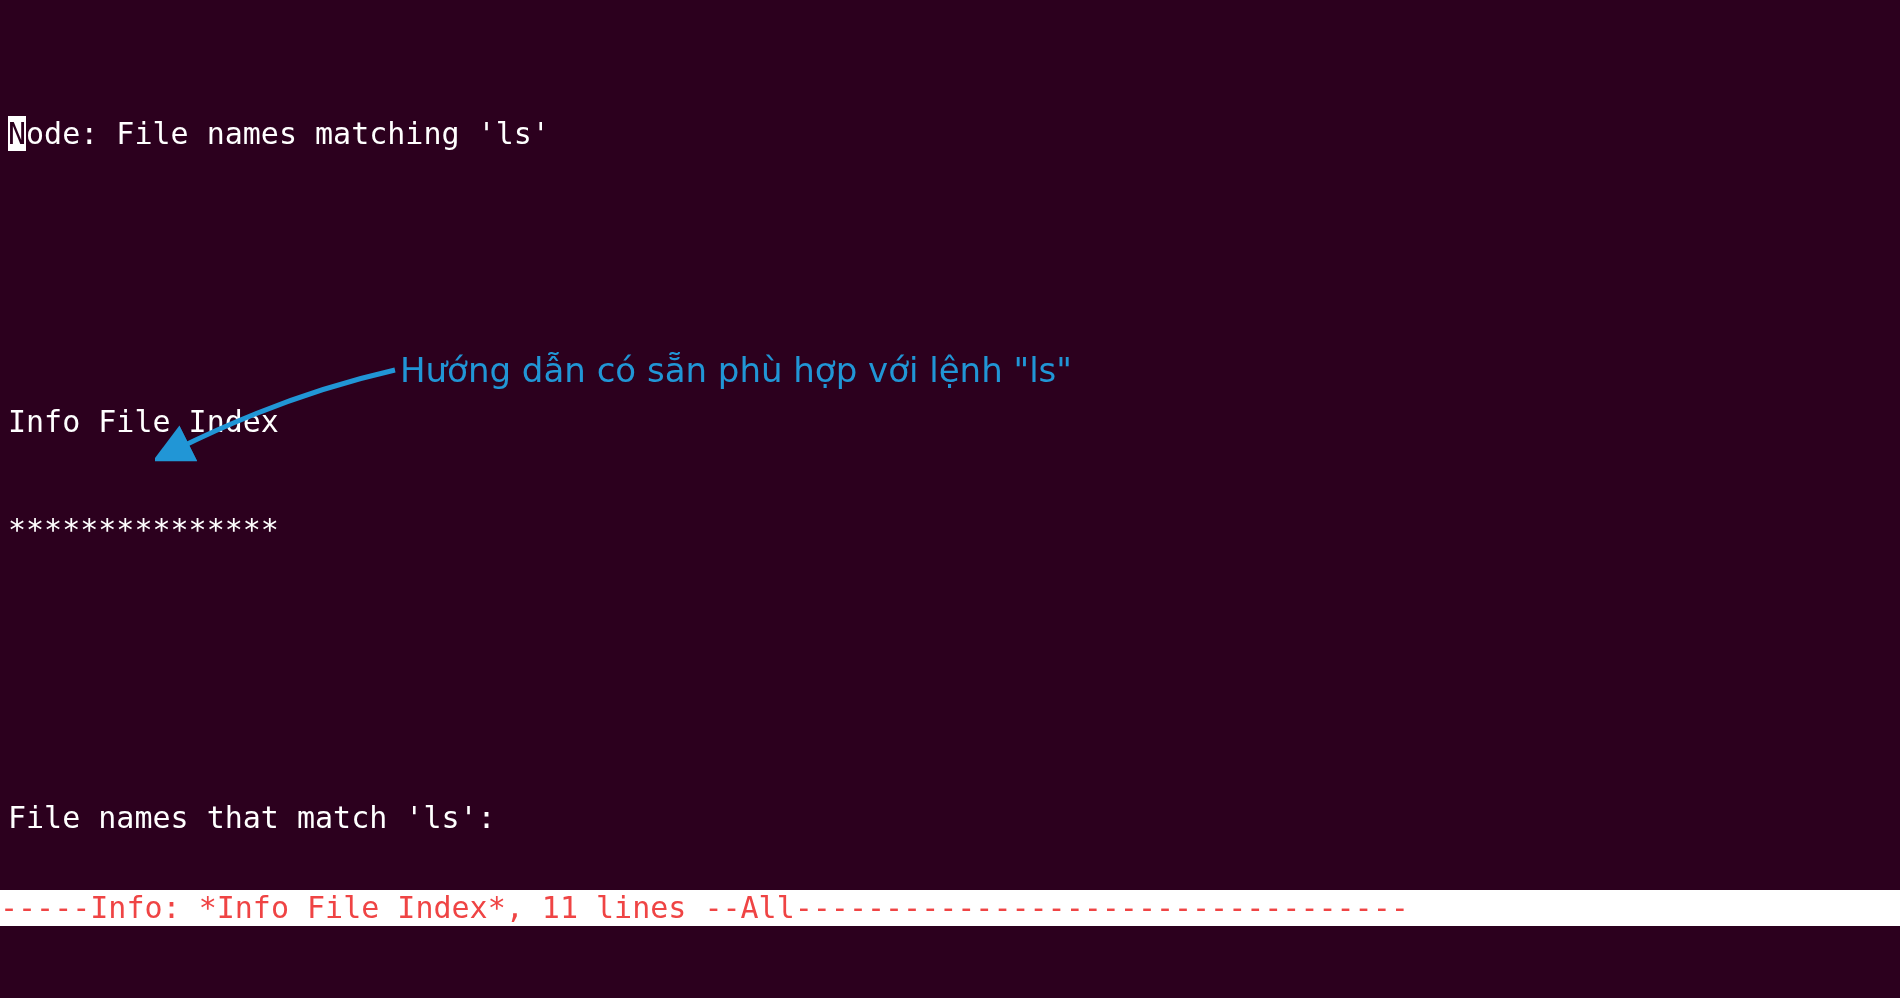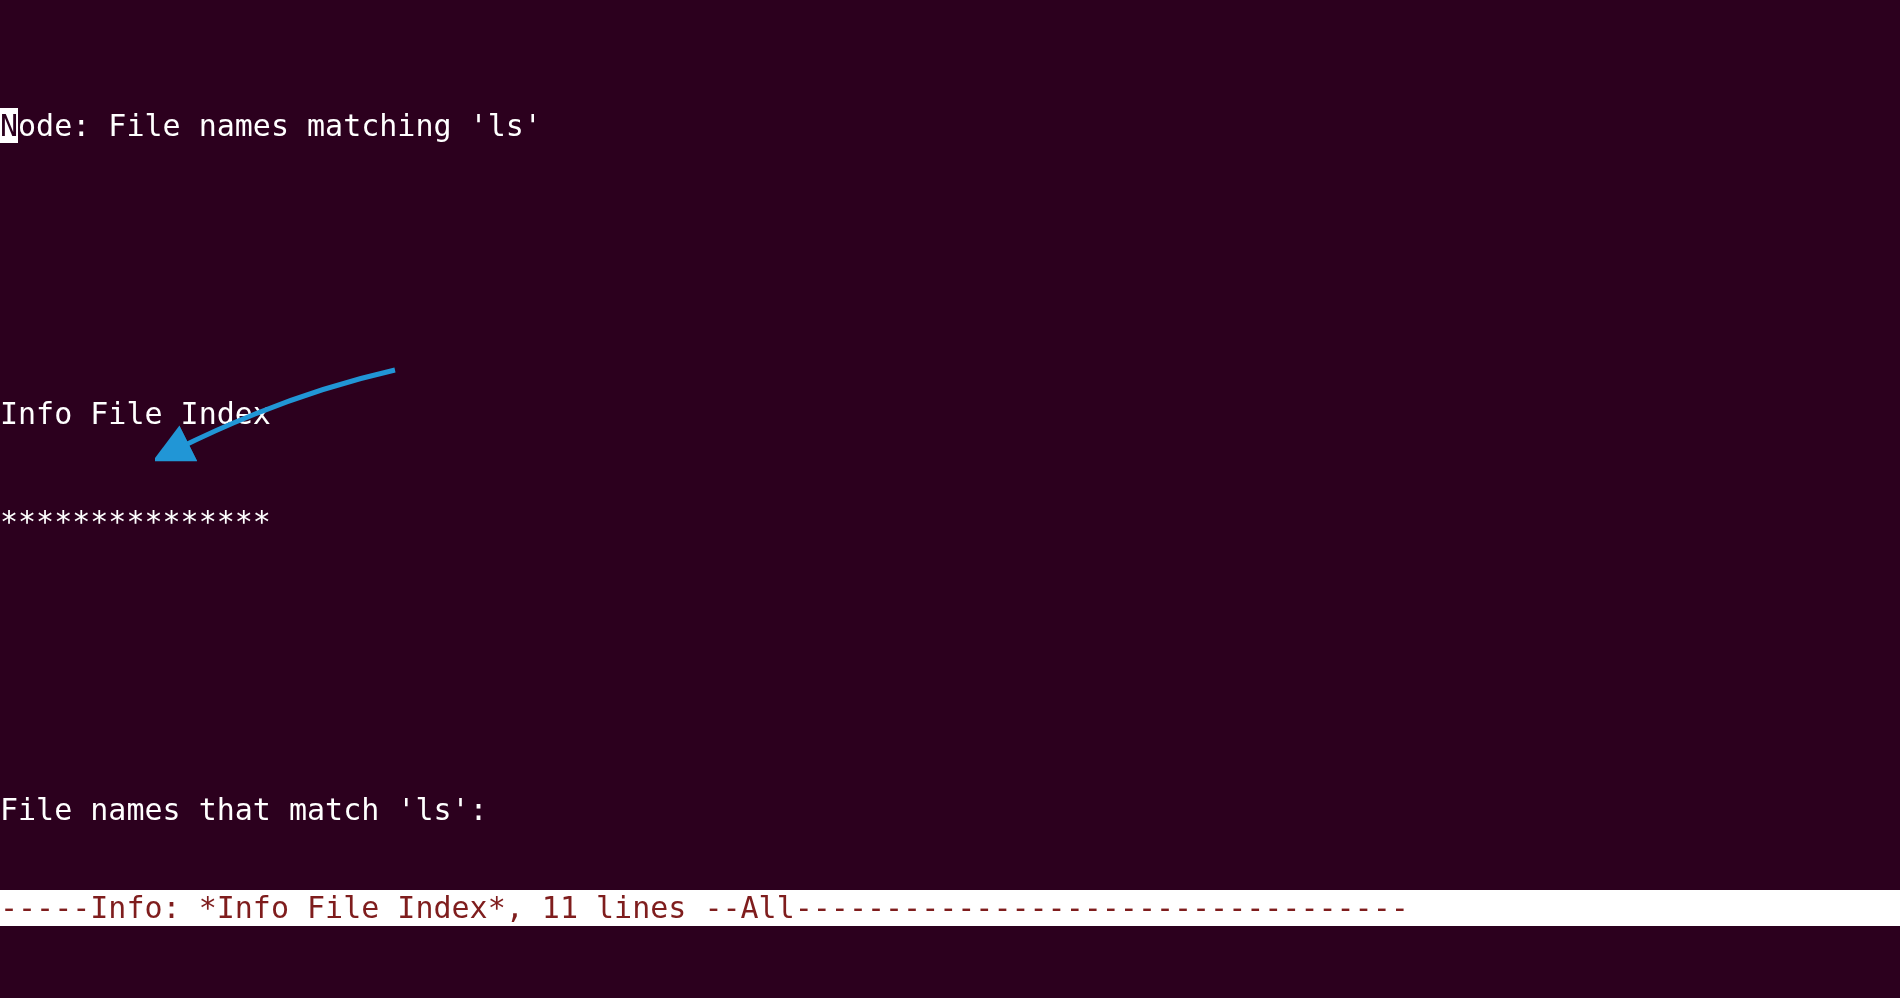--- a/index.html
+++ b/index.html
@@ -11,30 +11,30 @@
       font-family: "DejaVu Sans Mono", "Ubuntu Mono", Consolas, monospace;
       font-size: 30px;
       line-height: 1.2;
       overflow: hidden;
     }
     .terminal {
       position: relative;
       width: 1900px;
       height: 998px;
       white-space: pre;
-      padding: 0;
+      padding: 8px;
     }
     .line { min-height: 36px; }
     .cursor {
       background: #ffffff;
       color: #2c001e;
     }
     .status-bar {
       background: #ffffff;
-      color: #7f1d1d;
+      color: #ef4444;
       width: 100%;
       overflow: hidden;
       text-overflow: clip;
     }
     .annotation {
       position: absolute;
       color: #2196d6;
       font-family: "DejaVu Sans", "Helvetica Neue", Arial, sans-serif;
       font-size: 34px;
       pointer-events: none;
@@ -74,20 +74,21 @@
 
   
 
   
   
 
   <div class="bottom-block">
     <div class="line status-bar">-----Info: *Info File Index*, 11 lines --All----------------------------------</div>
   </div>
 
+  <div class="annotation" style="left:400px; top:350px;">Hướng dẫn có sẵn phù hợp với lệnh "ls"</div>
 
   <svg class="arrow-svg" style="left:155px; top:355px;" width="250" height="110" viewBox="0 0 250 110">
     <defs>
       <marker id="arrowhead" markerWidth="8" markerHeight="8" refX="3" refY="4" orient="auto">
         <polygon points="0 0, 8 4, 0 8" fill="#2196d6"></polygon>
       </marker>
     </defs>
     <path d="M 240 15 Q 130 40, 20 95" stroke="#2196d6" stroke-width="5" fill="none" marker-end="url(#arrowhead)"></path>
   </svg>
 

